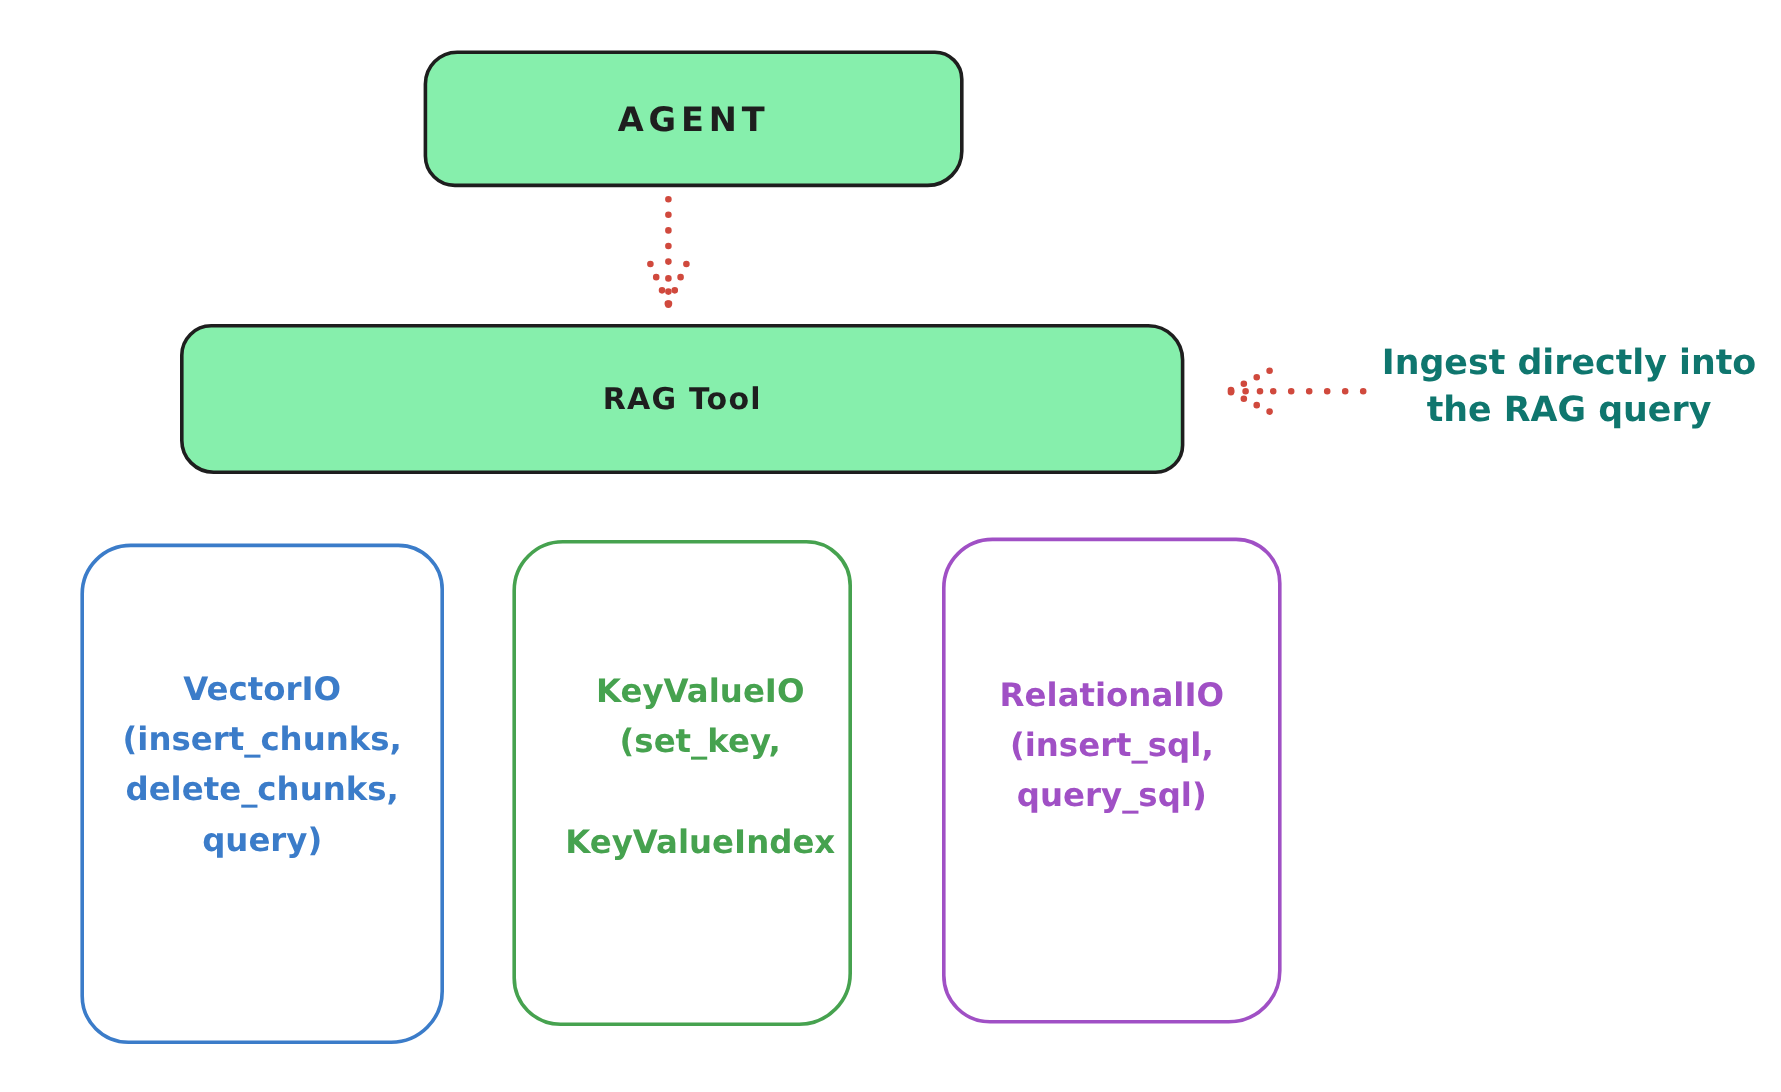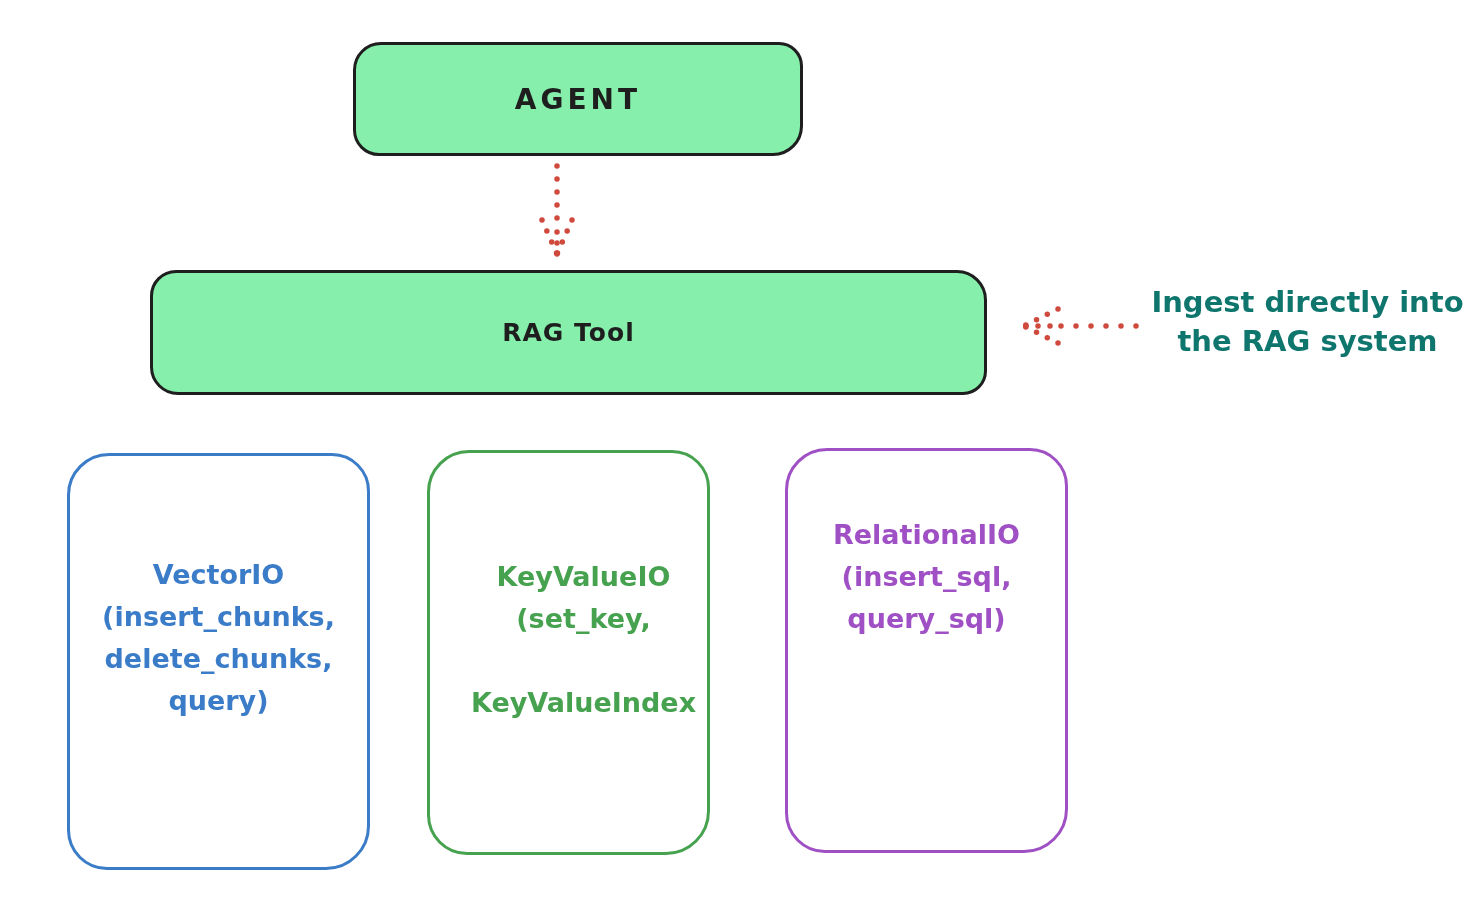--- a/index.html
+++ b/index.html
@@ -37,21 +37,21 @@
     border: 3px solid currentColor;
     background: #ffffff;
     border-radius: 42px 38px 44px 40px;
     display: flex; flex-direction: column; align-items: center;
     text-align: center;
     font-size: 27px; line-height: 42px; font-weight: bold;
   }
   .storage .footer { margin-top: 42px; }
   .box-vector     { left: 67px;  top: 453px; width: 303px; height: 417px; padding-top: 98px; }
   .box-keyvalue   { left: 427px; top: 450px; width: 283px; height: 405px; padding-top: 103px; }
-  .box-relational { left: 785px; top: 448px; width: 283px; height: 405px; padding-top: 63px; }
+  .box-relational { left: 785px; top: 448px; width: 283px; height: 405px; padding-top: 108px; }
 
   
   .annotation {
     position: absolute; left: 1140px; top: 283px; width: 335px;
     text-align: center; font-size: 29px; line-height: 39px; font-weight: bold;
   }
 
   .arrow { position: absolute; }
   svg { display: block; overflow: visible; }
 </style>
@@ -85,21 +85,21 @@
         <line x1="124" y1="28" x2="34" y2="28" stroke-dasharray="0 15"></line>
         <path d="M46 11 L12 28" stroke-dasharray="0 12"></path>
         <path d="M46 45 L12 28" stroke-dasharray="0 12"></path>
         <line x1="38" y1="28" x2="12" y2="28" stroke-dasharray="0 12"></line>
       </g>
     </svg>
   </div>
 
   <div class="annotation hand" style="color: #0f766e;">
     <div>Ingest directly into</div>
-    <div>the RAG system</div>
+    <div>the RAG query</div>
   </div>
 
   <div class="storage box-vector" style="color: rgb(59, 124, 201);">
     <div>VectorIO</div>
     <div>(insert_chunks,</div>
     <div>delete_chunks,</div>
     <div>query)</div>
   </div>
 
   <div class="storage box-keyvalue" style="color: rgb(70, 162, 79); padding-left: 30px;">

